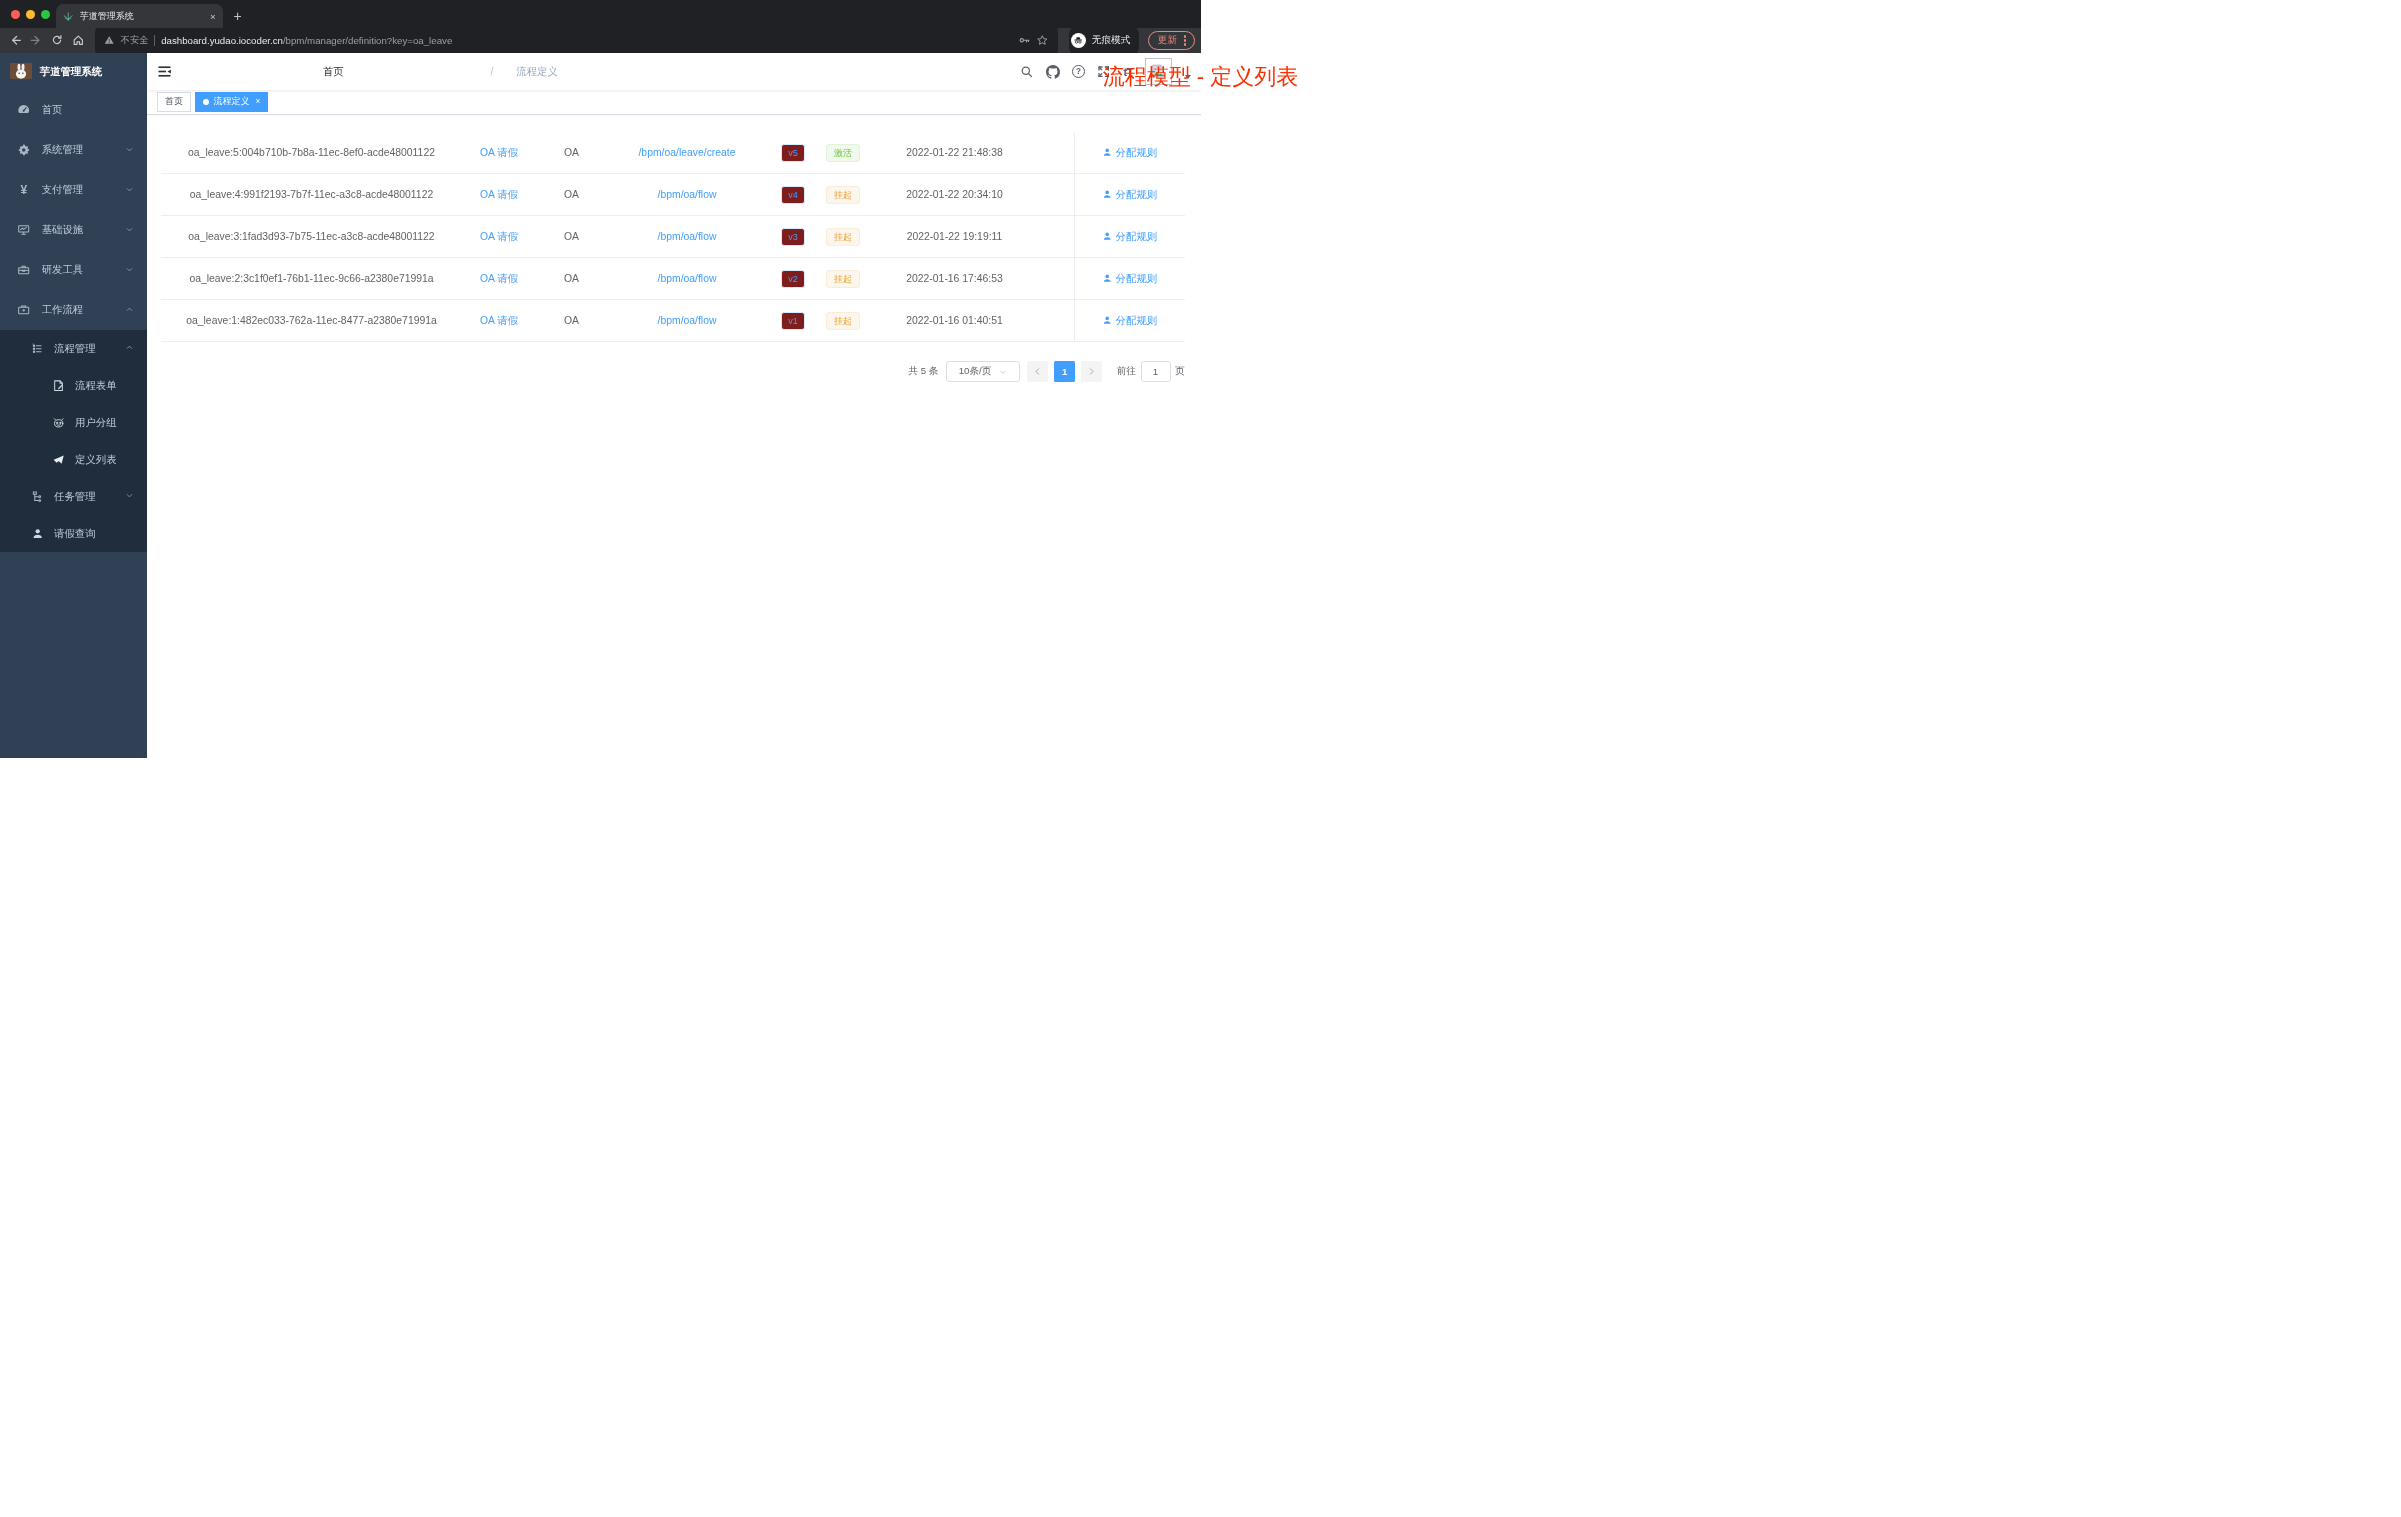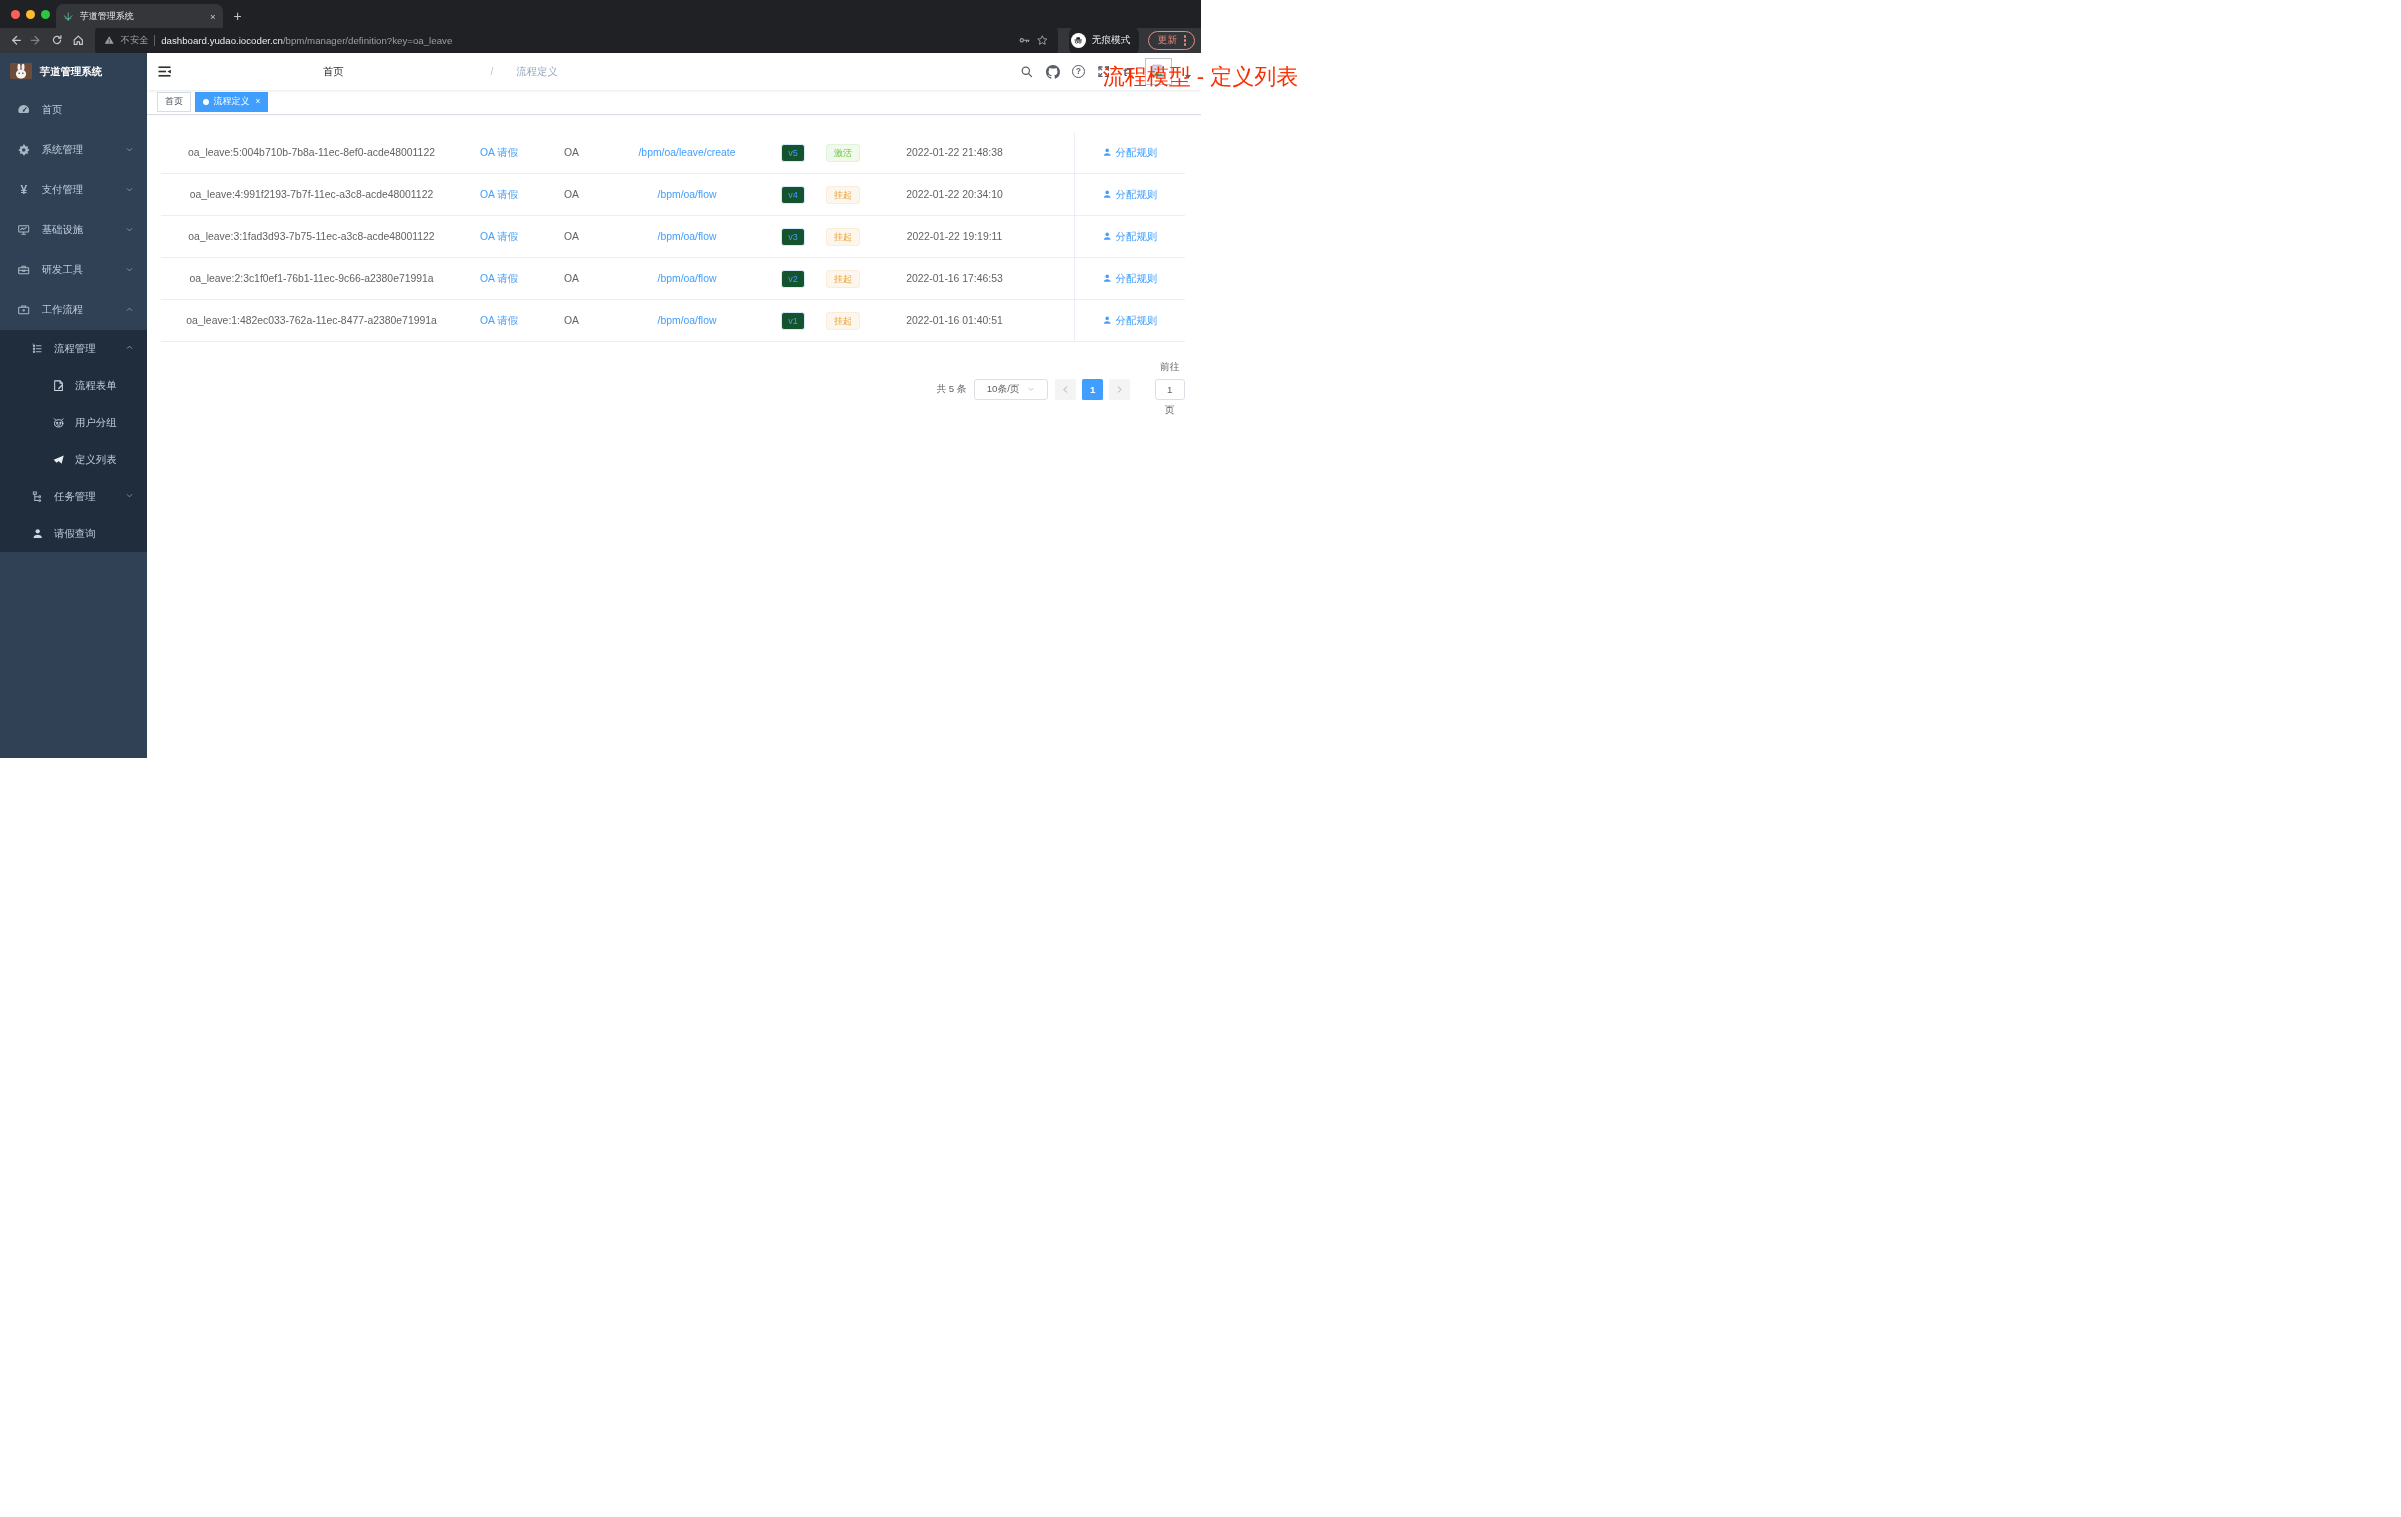--- a/index.html
+++ b/index.html
@@ -88,38 +88,38 @@
   .c1{width:301px; text-align:center;} .c2{width:74px; text-align:center;}
   .c3{width:71px; text-align:center;} .c4{width:160px; text-align:center;}
   .c5{width:52px; text-align:center;} .c6{width:48px; text-align:center;}
   .c7{width:175px; text-align:center;} .cfill{flex:1;}
   .c8{width:111px; align-self:stretch; display:flex; align-items:center; justify-content:center;
       border-left:0.7px solid #ebeef5;}
   .thead .c8{border-left:0.7px solid #ebeef5;}
   a.link { color:#409eff; text-decoration:none; cursor:pointer; }
   .eltag { display:inline-block; height:18px; line-height:16.3px; padding:0 6.7px; font-size:9px;
     border-radius:3px; border:0.7px solid; }
-  .eltag.ver { background:#14532d; border-color:#d9ecff; color:#409eff; }
+  .eltag.ver { background:#7f1d1d; border-color:#d9ecff; color:#409eff; }
   .eltag.success { background:#f0f9eb; border-color:#e1f3d8; color:#67c23a; }
   .eltag.warning { background:#fdf6ec; border-color:#faecd8; color:#e6a23c; }
   .action { display:flex; align-items:center; gap:3px; color:#409eff; font-size:10.4px; cursor:pointer; }
 
   
   .pager { display:flex; align-items:center; justify-content:flex-end; gap:7.4px;
     margin:19.3px 16.3px 0 0; font-size:9.7px; color:#606266; }
   .psel { width:74px; height:21px; border:0.7px solid #dcdfe6; border-radius:3px;
     display:flex; align-items:center; justify-content:center; gap:7.4px; cursor:pointer; }
   .pbtn { width:21px; height:21px; border-radius:1.5px; background:#f4f4f5;
     display:flex; align-items:center; justify-content:center; cursor:pointer; }
   .pcur { width:21px; height:21px; border-radius:1.5px; background:#409eff; color:#fff;
     display:flex; align-items:center; justify-content:center; font-weight:bold; cursor:default; }
   .goto-input { width:30px; height:21px; border:0.7px solid #dcdfe6; border-radius:3px;
     text-align:center; font-size:9.7px; color:#606266; outline:none;
     font-family:"Liberation Sans","DejaVu Sans",sans-serif; }
-  .pgroup { display:flex; align-items:center; gap:4.5px; margin-left:17px;flex-direction:column; }
+  .pgroup { display:flex; align-items:center; gap:4.5px; margin-left:7px; }
 </style>
 </head>
 <body>
 
 <div class="titlebar">
   <div class="lights">
     <div class="light red"></div>
     <div class="light yellow"></div>
     <div class="light green"></div>
   </div>

